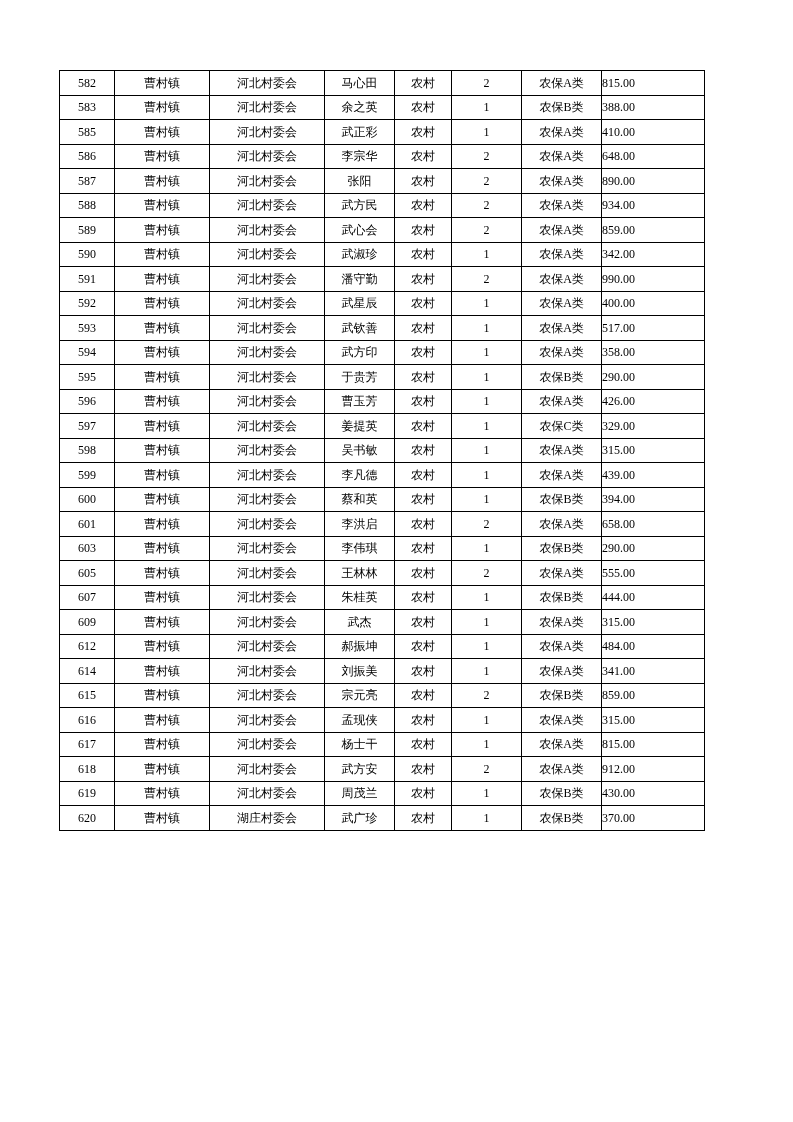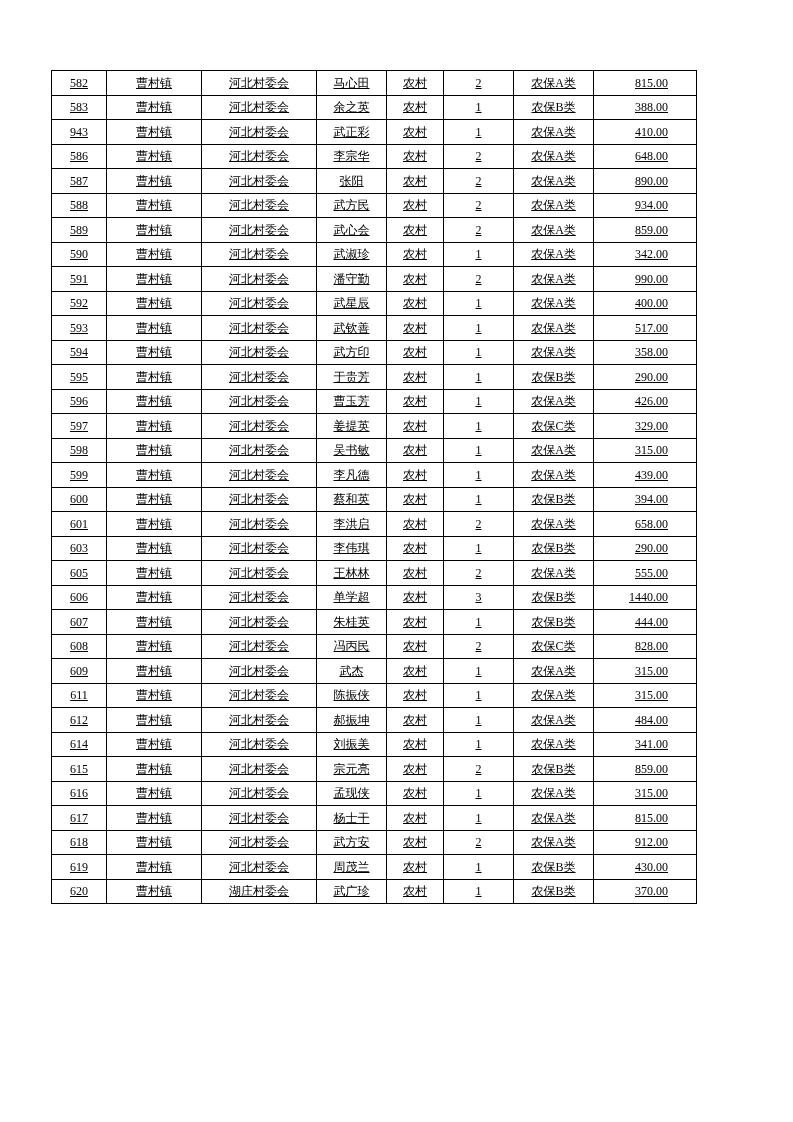--- a/index.html
+++ b/index.html
@@ -11,40 +11,39 @@
     position: relative;
     width: 793px;
     height: 1122px;
     background: #ffffff;
     overflow: hidden;
     font-family: "Liberation Serif", "DejaVu Serif", serif;
     color: #000000;
   }
   table.benefit-table {
     position: absolute;
-    left: 51px;
+    left: 59px;
     top: 70px;
     width: 645px;
     border-collapse: collapse;
     table-layout: fixed;
-    text-decoration: underline;
   }
   table.benefit-table td {
     border: 1px solid #000000;
     height: 23.5px;
     font-size: 12px;
     line-height: 1;
     text-align: center;
     vertical-align: middle;
     padding: 0;
     white-space: nowrap;
     overflow: hidden;
   }
   table.benefit-table td.col-amount {
-    text-align: right;
+    text-align: left;
     padding-right: 28px;
   }
   col.c-seq       { width: 55px; }
   col.c-town      { width: 95px; }
   col.c-village   { width: 115px; }
   col.c-name      { width: 70px; }
   col.c-residence { width: 57px; }
   col.c-count     { width: 70px; }
   col.c-category  { width: 80px; }
   col.c-amount    { width: 103px; }
@@ -79,21 +78,21 @@
           <td class="col-seq">583</td>
           <td class="col-town">曹村镇</td>
           <td class="col-village">河北村委会</td>
           <td class="col-name">余之英</td>
           <td class="col-residence">农村</td>
           <td class="col-count">1</td>
           <td class="col-category">农保B类</td>
           <td class="col-amount">388.00</td>
         </tr>
         <tr>
-          <td class="col-seq">943</td>
+          <td class="col-seq">585</td>
           <td class="col-town">曹村镇</td>
           <td class="col-village">河北村委会</td>
           <td class="col-name">武正彩</td>
           <td class="col-residence">农村</td>
           <td class="col-count">1</td>
           <td class="col-category">农保A类</td>
           <td class="col-amount">410.00</td>
         </tr>
         <tr>
           <td class="col-seq">586</td>
@@ -269,64 +268,34 @@
           <td class="col-seq">605</td>
           <td class="col-town">曹村镇</td>
           <td class="col-village">河北村委会</td>
           <td class="col-name">王林林</td>
           <td class="col-residence">农村</td>
           <td class="col-count">2</td>
           <td class="col-category">农保A类</td>
           <td class="col-amount">555.00</td>
         </tr>
         <tr>
-          <td class="col-seq">606</td>
-          <td class="col-town">曹村镇</td>
-          <td class="col-village">河北村委会</td>
-          <td class="col-name">单学超</td>
-          <td class="col-residence">农村</td>
-          <td class="col-count">3</td>
-          <td class="col-category">农保B类</td>
-          <td class="col-amount">1440.00</td>
-        </tr>
-        <tr>
           <td class="col-seq">607</td>
           <td class="col-town">曹村镇</td>
           <td class="col-village">河北村委会</td>
           <td class="col-name">朱桂英</td>
           <td class="col-residence">农村</td>
           <td class="col-count">1</td>
           <td class="col-category">农保B类</td>
           <td class="col-amount">444.00</td>
         </tr>
         <tr>
-          <td class="col-seq">608</td>
-          <td class="col-town">曹村镇</td>
-          <td class="col-village">河北村委会</td>
-          <td class="col-name">冯丙民</td>
-          <td class="col-residence">农村</td>
-          <td class="col-count">2</td>
-          <td class="col-category">农保C类</td>
-          <td class="col-amount">828.00</td>
-        </tr>
-        <tr>
           <td class="col-seq">609</td>
           <td class="col-town">曹村镇</td>
           <td class="col-village">河北村委会</td>
           <td class="col-name">武杰</td>
-          <td class="col-residence">农村</td>
-          <td class="col-count">1</td>
-          <td class="col-category">农保A类</td>
-          <td class="col-amount">315.00</td>
-        </tr>
-        <tr>
-          <td class="col-seq">611</td>
-          <td class="col-town">曹村镇</td>
-          <td class="col-village">河北村委会</td>
-          <td class="col-name">陈振侠</td>
           <td class="col-residence">农村</td>
           <td class="col-count">1</td>
           <td class="col-category">农保A类</td>
           <td class="col-amount">315.00</td>
         </tr>
         <tr>
           <td class="col-seq">612</td>
           <td class="col-town">曹村镇</td>
           <td class="col-village">河北村委会</td>
           <td class="col-name">郝振坤</td>

